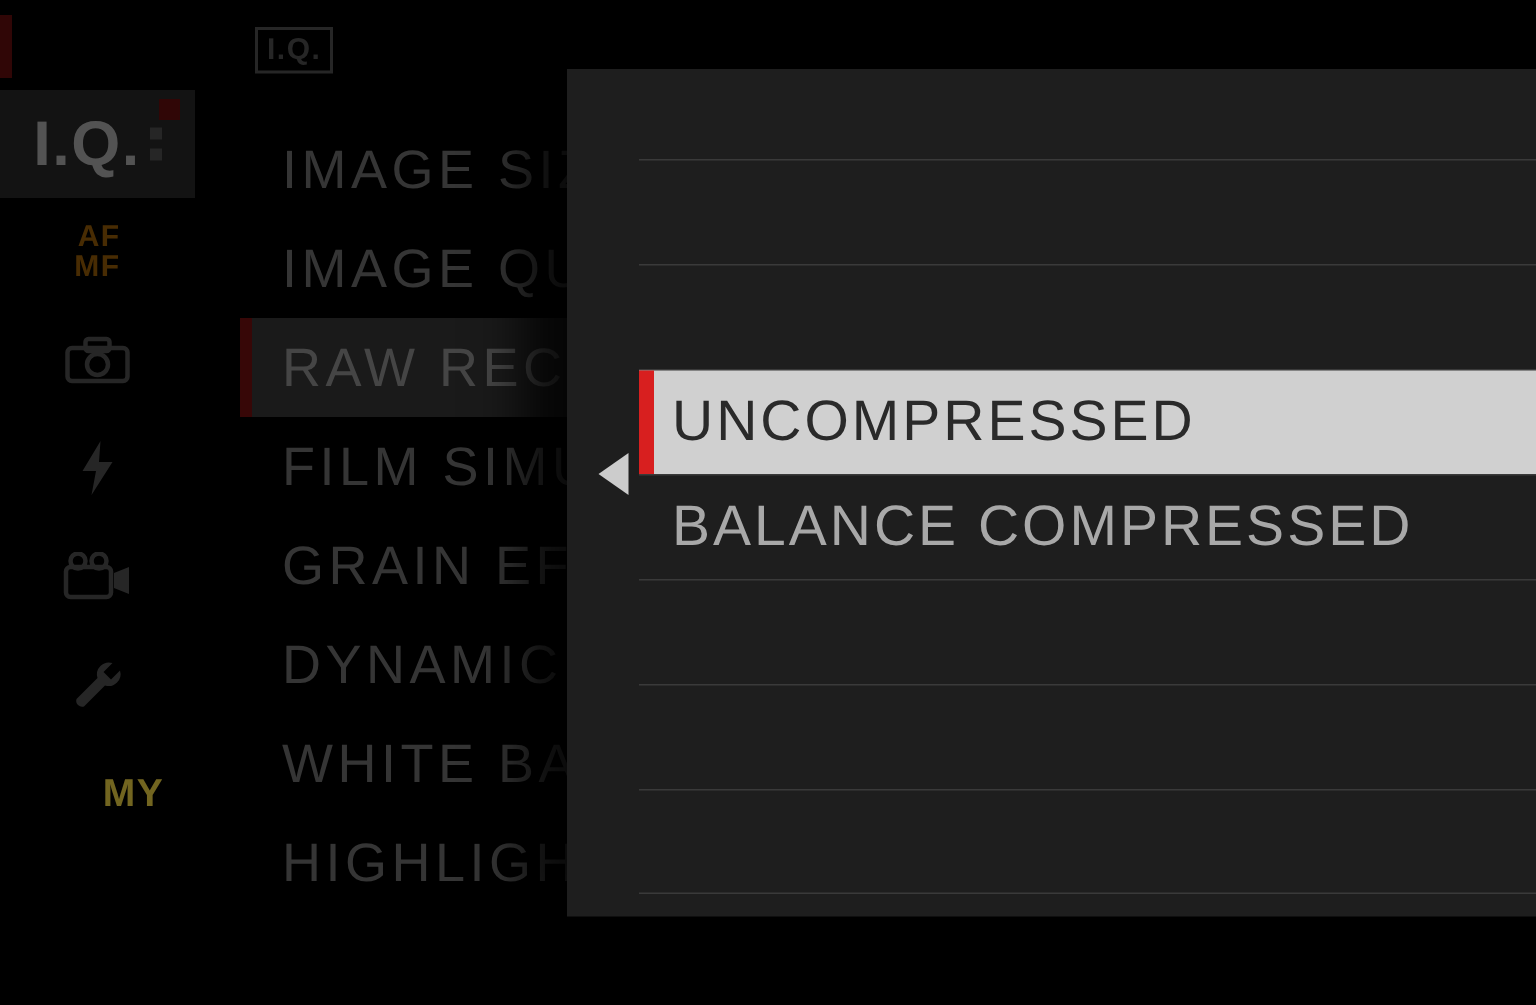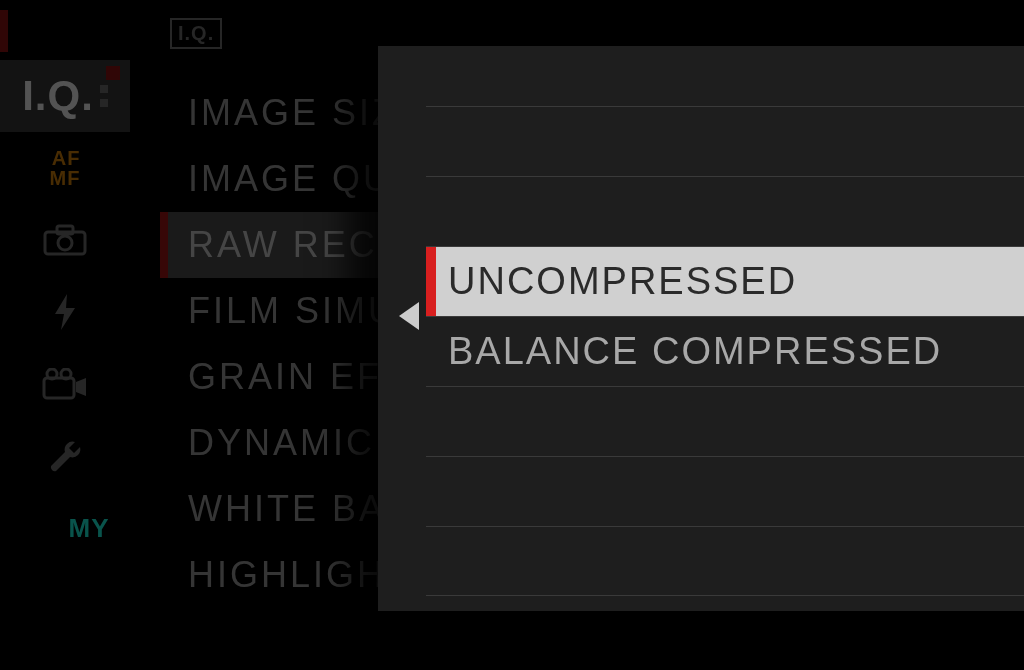--- a/index.html
+++ b/index.html
@@ -89,21 +89,21 @@
       line-height: 1;
       text-align: right;
     }
     .icon {
       color: #555;
       display: flex;
       align-items: center;
       justify-content: center;
     }
     .my-text {
-      color: #14b8a6;
+      color: #fde047;
       font-size: 26px;
       font-weight: bold;
       margin-left: 48px;
     }
     
     .header {
       position: absolute;
       top: 18px;
       left: 170px;
       display: flex;

